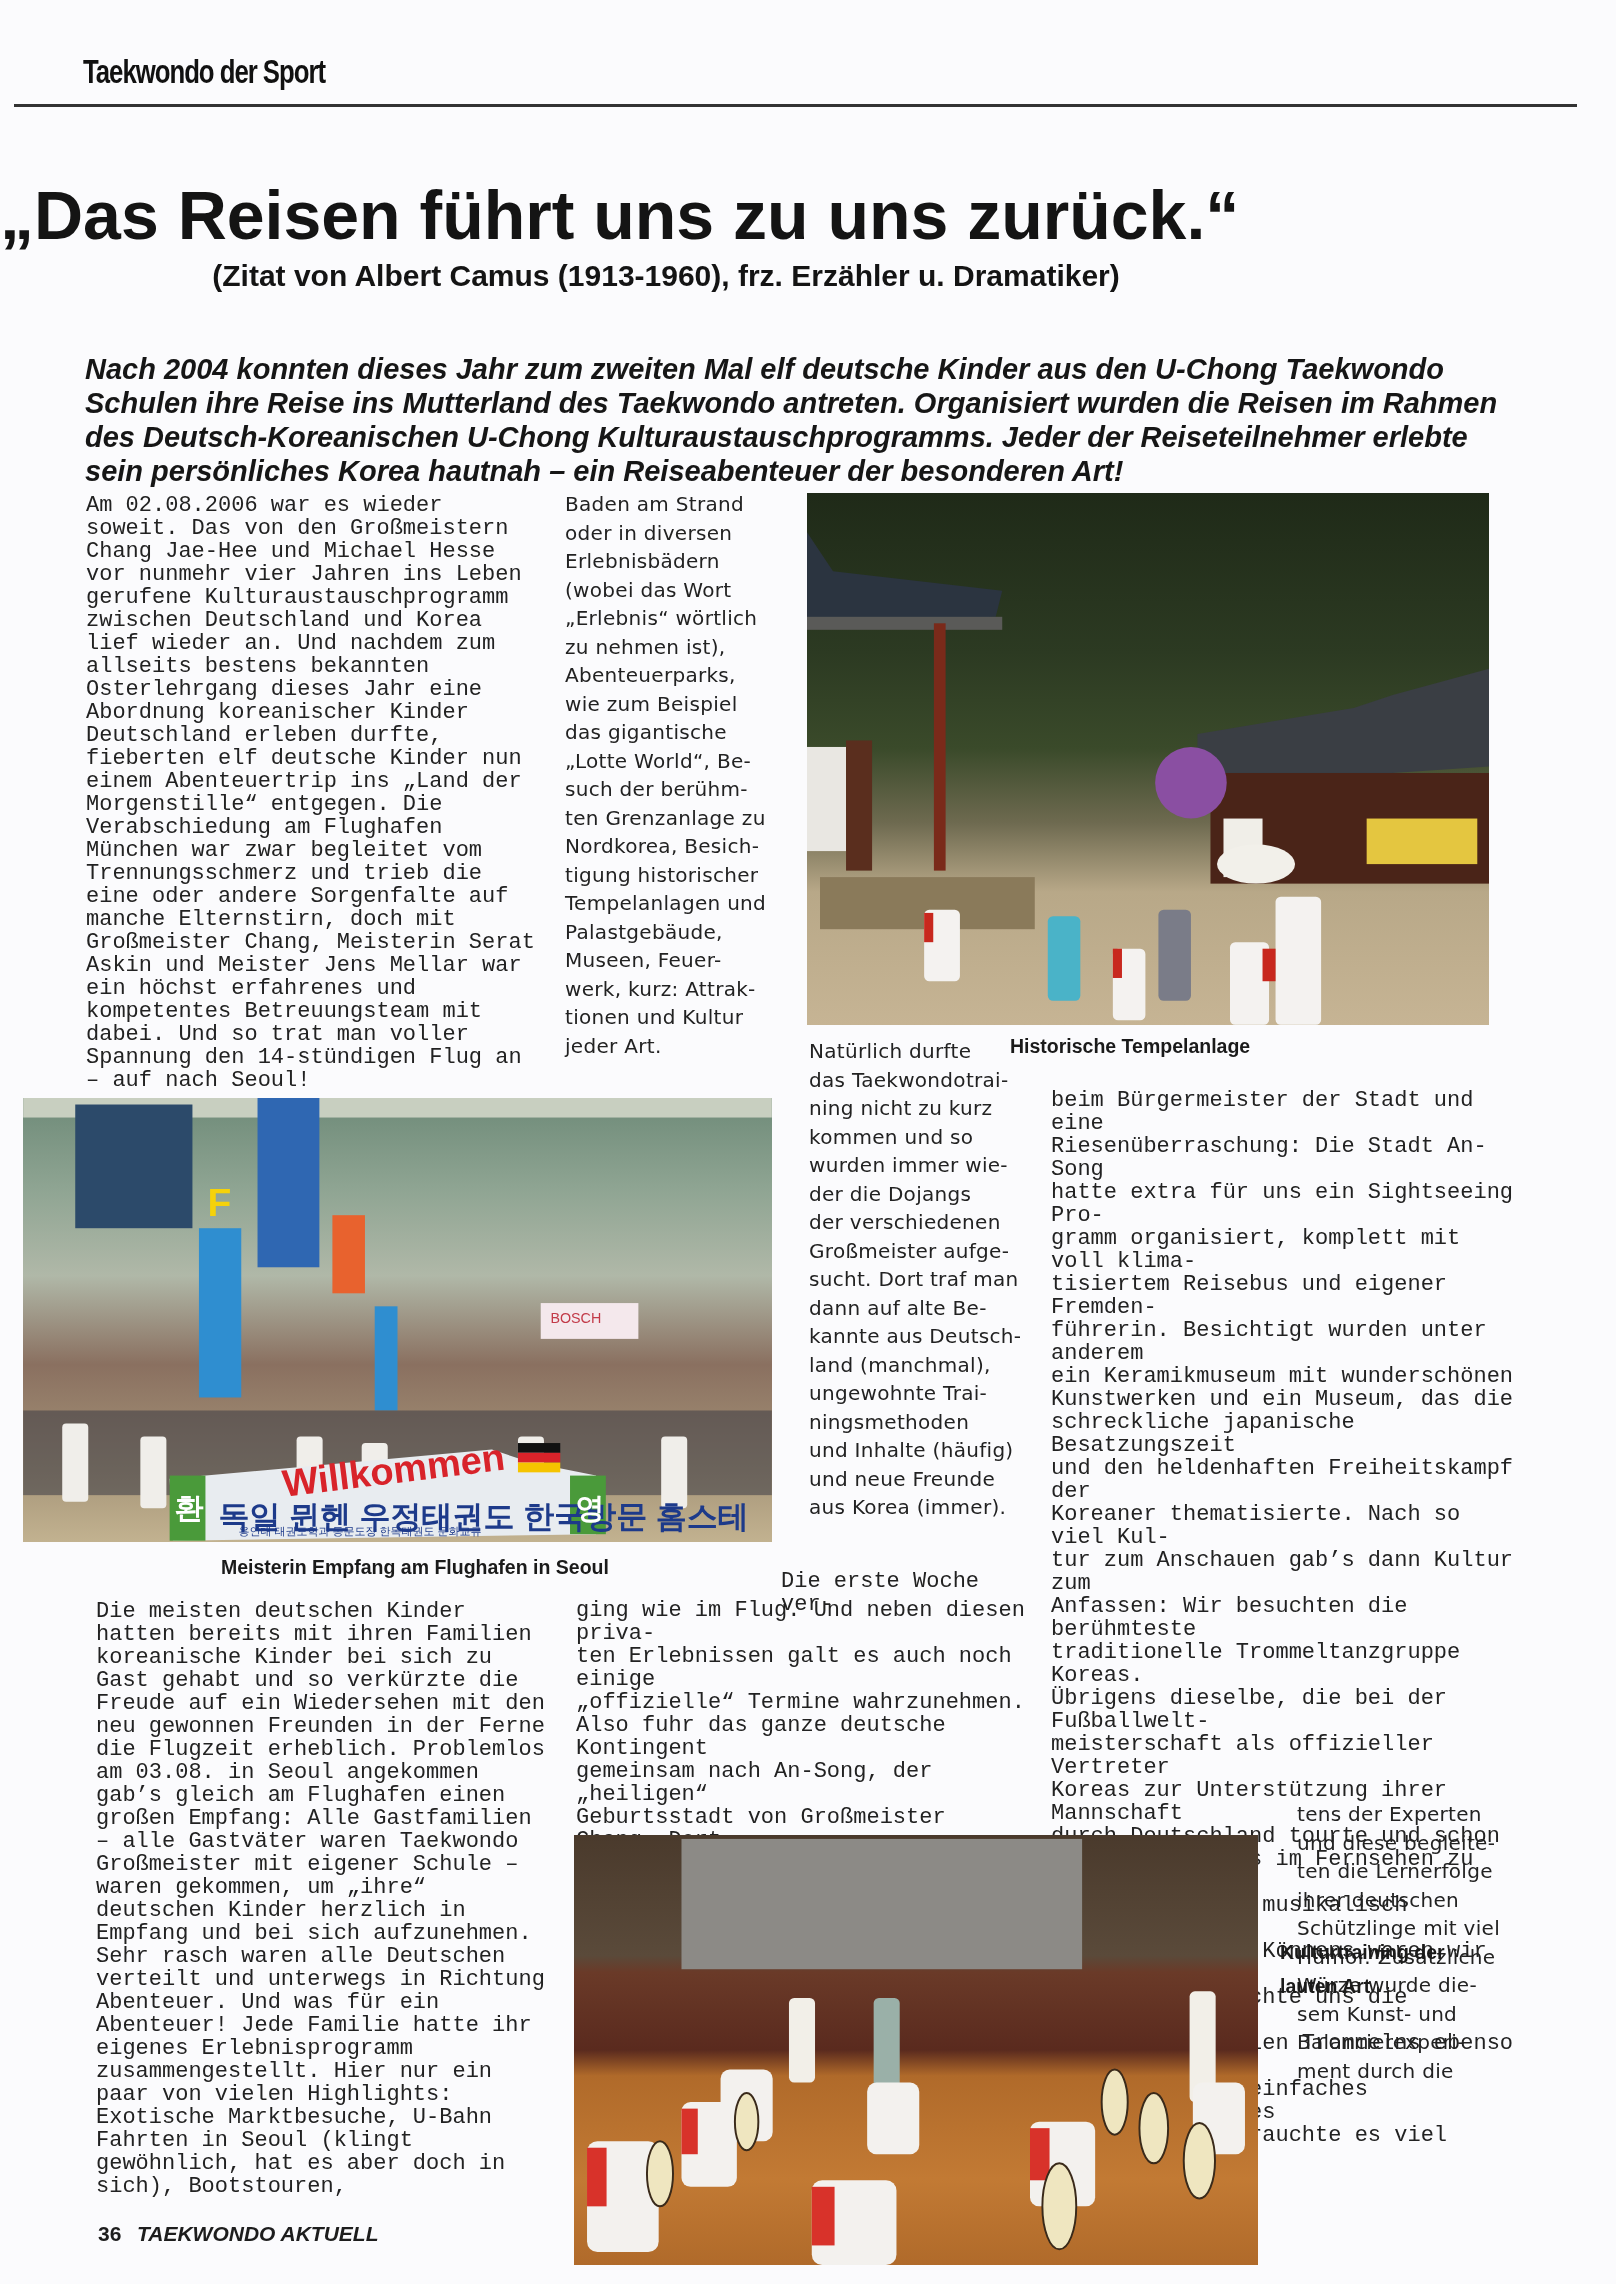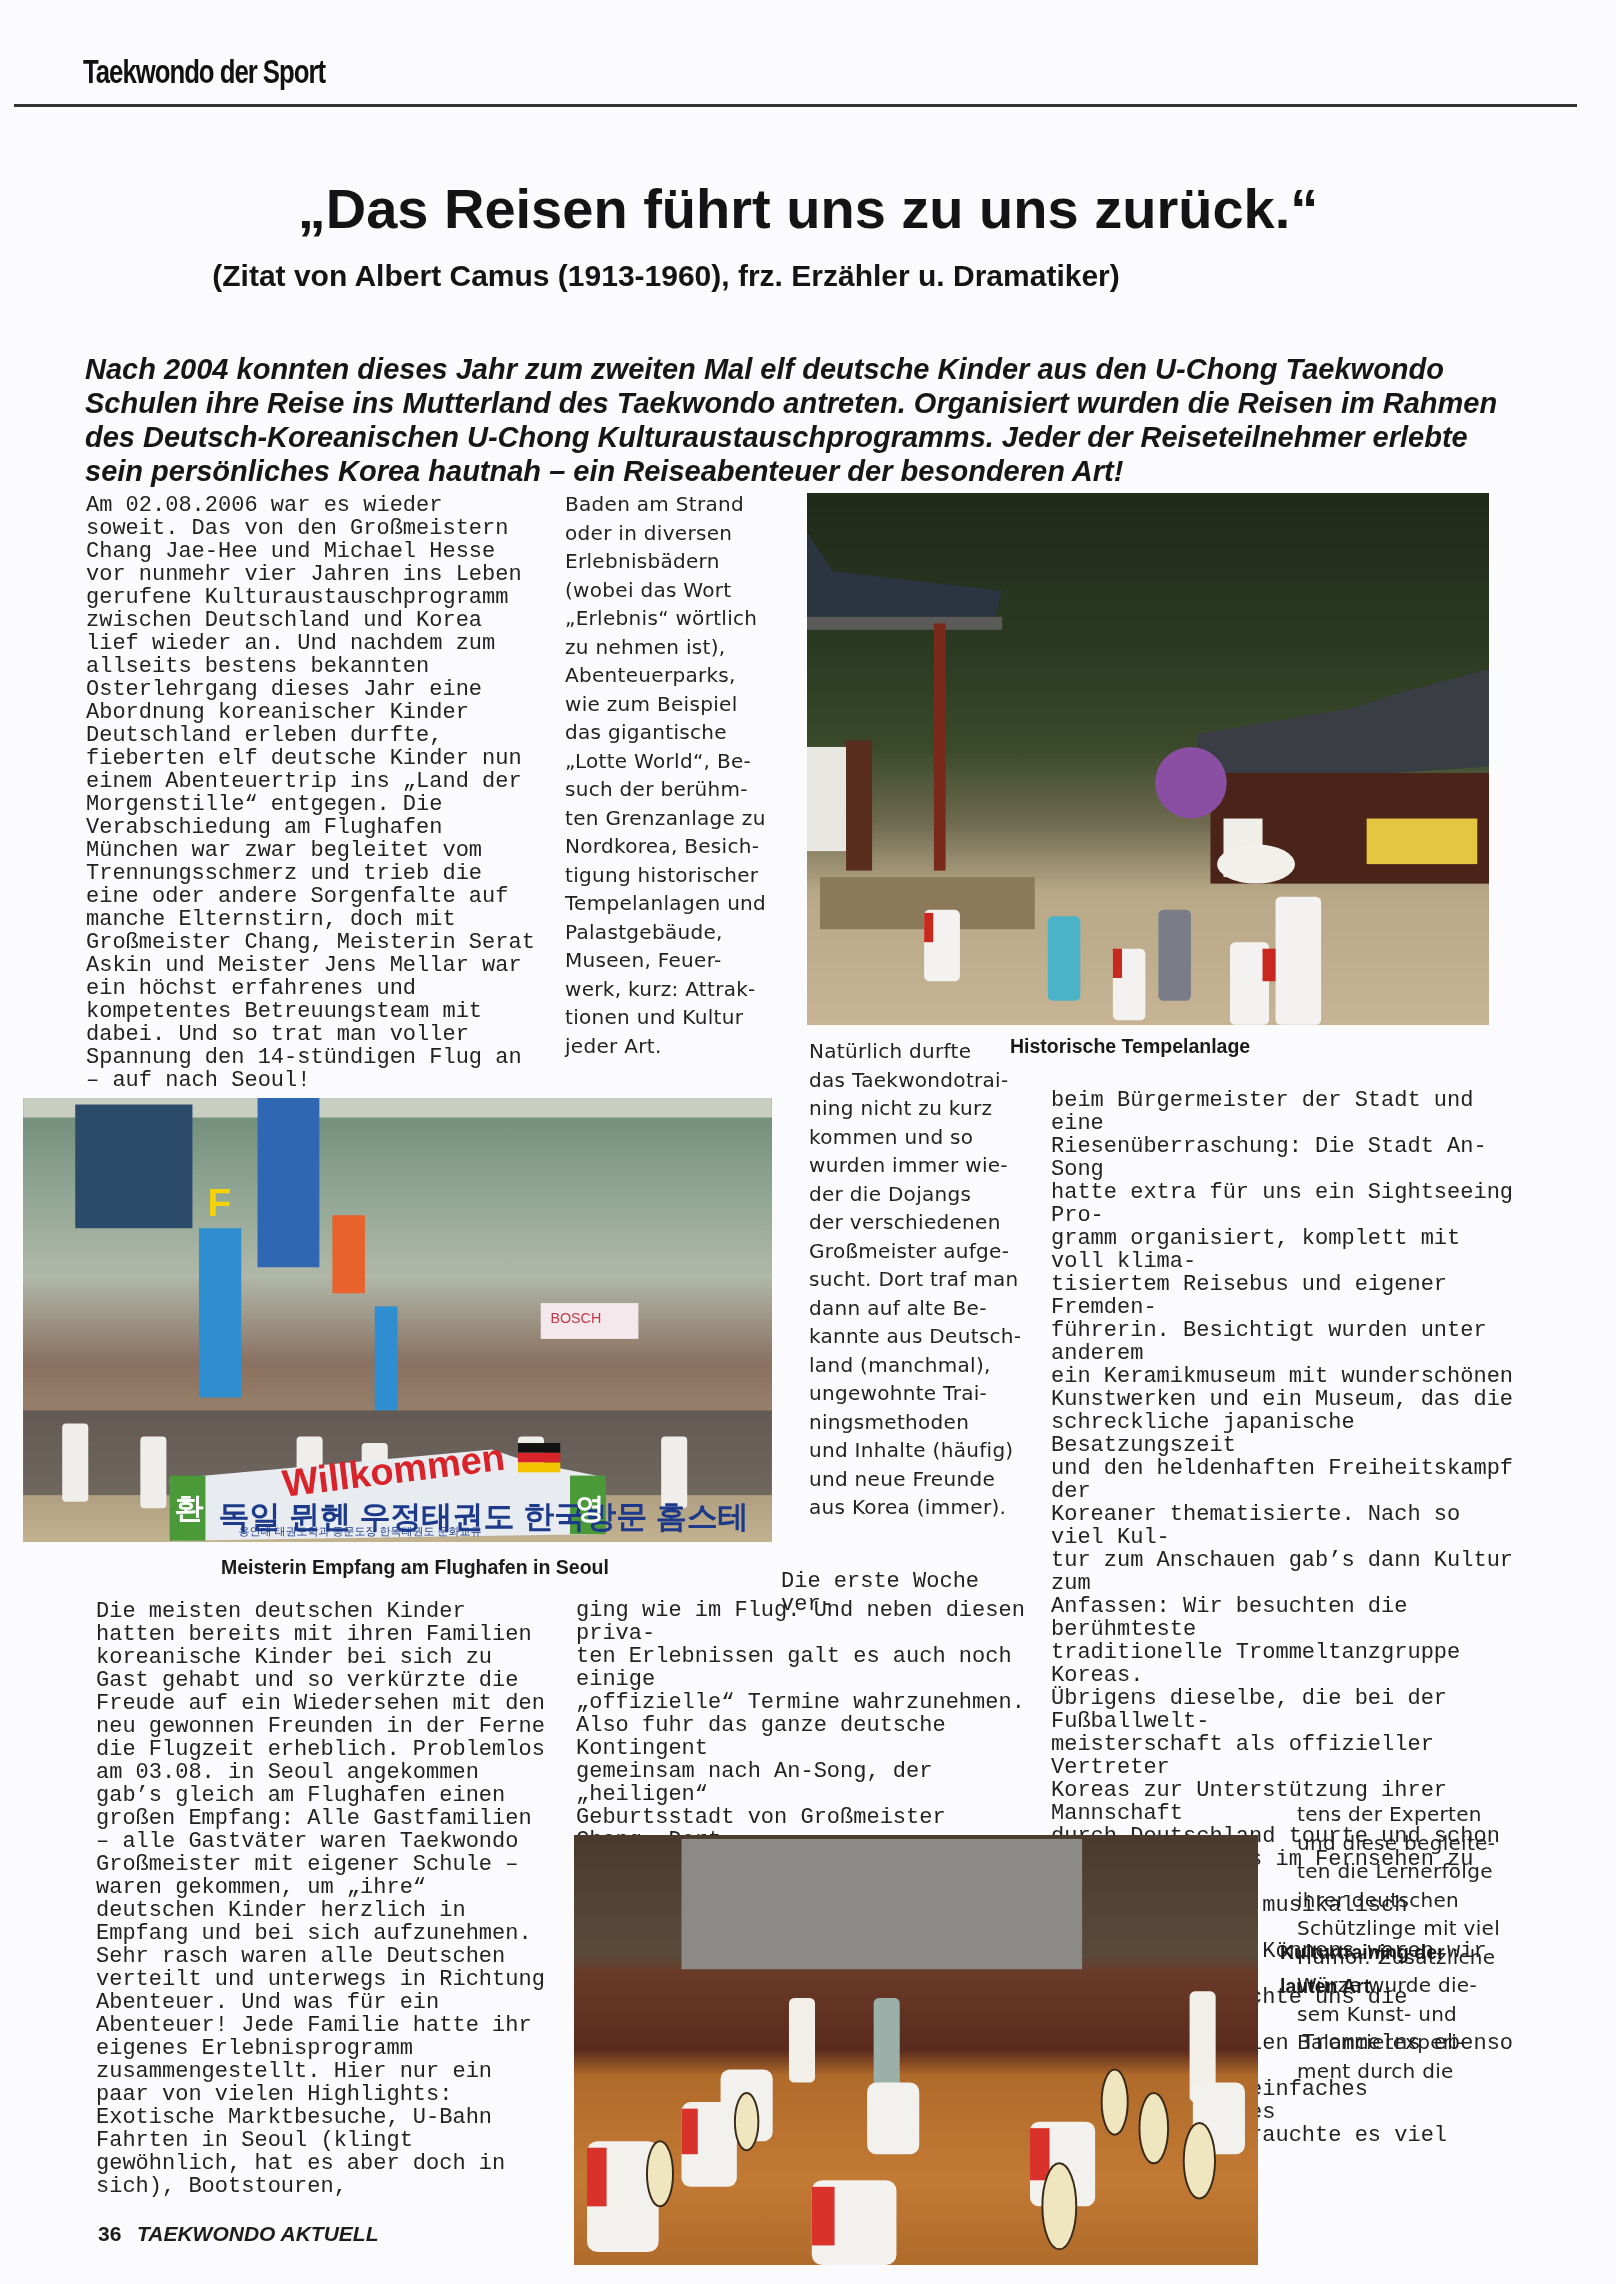--- a/index.html
+++ b/index.html
@@ -1,20 +1,20 @@
 <!DOCTYPE html>
 <html style="font-size:10.4px"><head>
 <meta charset="utf-8">
 <style>
   html, body { margin:0; padding:0; }
   body { width:1616px; height:2284px; background:#fbfbfd; position:relative; overflow:hidden; color:#1d1d1d; font-family:"Liberation Sans", sans-serif; }
   .abs { position:absolute; }
   .section-label { left:83px; top:53px; font-family:"Liberation Sans", sans-serif; font-weight:700; font-size:33px; letter-spacing:-1.3px; transform:scaleX(0.78); transform-origin:left top; color:#111; }
   .rule { left:14.3px; top:104px; width:1563px; height:3.3px; background:#333; }
-  .headline { left:0; width:1616px; top:176px; text-align:center; font-weight:700; font-size:56px; color:#141414; letter-spacing:0px; }
+  .headline { left:0; width:1616px; top:176px; font-weight:700; font-size:68px; color:#141414; letter-spacing:0px; }
   .subhead { left:0; width:1332px; top:259px; text-align:center; font-weight:700; font-size:30px; color:#141414; }
   .intro { left:85px; top:324px; width:1432px; font-style:italic; font-weight:700; font-size:29px; line-height:34px; color:#161616;margin-top:28px; }
   .body-col { font-size:22px; line-height:23px; color:#222; white-space:pre-line; font-family:Liberation Mono, monospace; }
   .body-col.narrow { font-family:"DejaVu Sans", sans-serif; font-size:20px; line-height:28.5px; letter-spacing:0.3px; }
   .caption { font-weight:700; font-size:19.5px; color:#1a1a1a; }
   .photo { overflow:hidden; }
   .footer-num { left:98px; top:2222px; font-weight:700; font-size:21px; color:#1d1d1d; }
   .footer-mag { left:137px; top:2222px; font-weight:700; font-style:italic; font-size:21px; color:#1d1d1d; }
 </style>
 </head>

